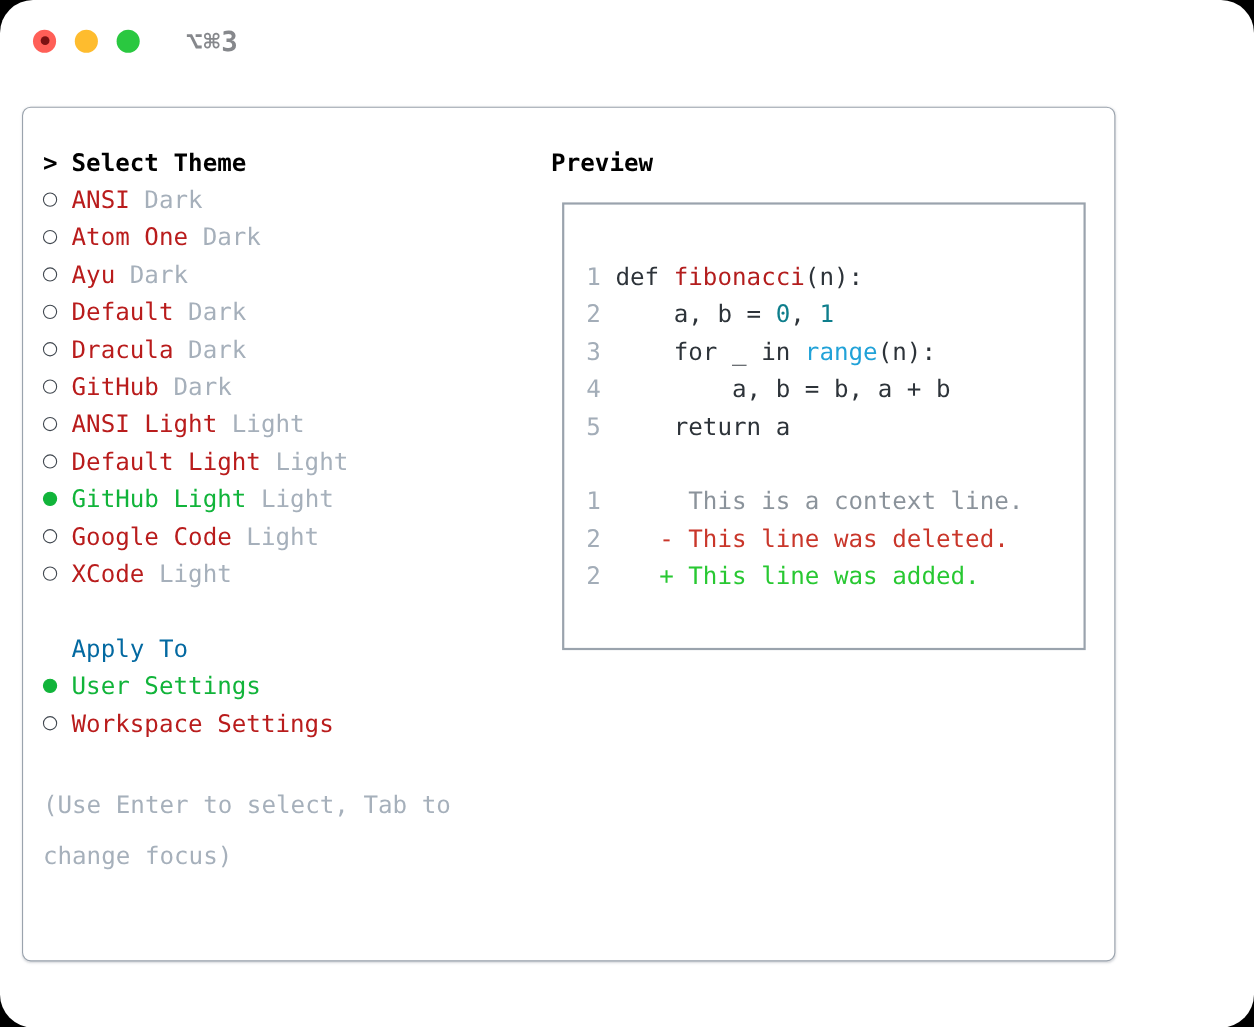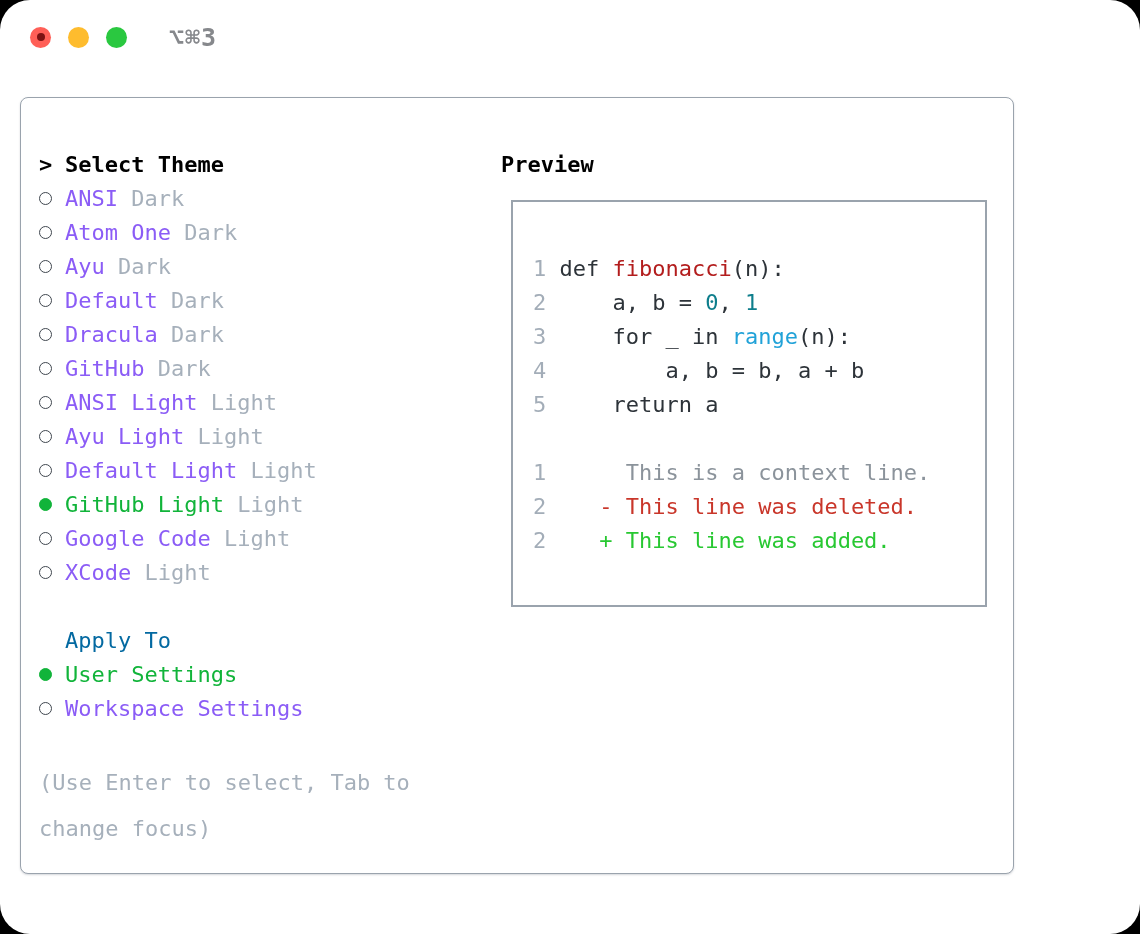--- a/index.html
+++ b/index.html
@@ -32,38 +32,38 @@
   .win-title{
     margin-left:25px;color:var(--c-titlebar);font-size:25px;font-weight:bold;
     letter-spacing:1px;
   }
 
   
   .panel{
     position:absolute;left:20px;top:97px;width:994px;height:777px;
     border:1.5px solid var(--c-border);border-radius:8px;background:#fff;
     box-shadow:0 1px 2px rgba(90,100,115,.25);
-    display:flex;padding-top:50px;
+    display:flex;padding-top:34px;
     font-size:22px;line-height:34px;color:var(--c-fg);
   }
   .left-col{width:470px;padding-left:18px;flex:none;}
   .right-col{flex:1;padding-left:10px;}
 
   .row{height:34px;white-space:pre;}
   .row.blank{height:34px;}
   .marker{display:inline-block;width:26px;}
   .prompt{font-weight:bold;color:#000;}
   .hdr{font-weight:bold;color:#000;}
   .sec-hdr{color:#0369a1;}
   .circle{
     display:inline-block;width:13px;height:13px;border-radius:50%;
     border:1.5px solid #40474f;vertical-align:1px;
   }
   .circle.sel{background:var(--c-sel);border-color:var(--c-sel);}
-  .label{color:#8b5cf6;}
+  .label{color:#b91c1c;}
   .label.green{color:var(--c-sel);}
   .tag{color:var(--c-muted);}
   .hint{
     margin-top:34px;width:430px;color:var(--c-muted);
     white-space:normal;line-height:46px;
   }
 
   
   .preview-title{height:34px;font-weight:bold;color:#000;}
   .preview-box{
@@ -99,21 +99,20 @@
       <div class="row"><span class="marker prompt">&gt;</span><span class="hdr">Select Theme</span></div>
 
       <div id="theme-list">
           <div class="row"><span class="marker"><i class="circle"></i></span><span class="label">ANSI</span><span class="tag"> Dark</span></div>
           <div class="row"><span class="marker"><i class="circle"></i></span><span class="label">Atom One</span><span class="tag"> Dark</span></div>
           <div class="row"><span class="marker"><i class="circle"></i></span><span class="label">Ayu</span><span class="tag"> Dark</span></div>
           <div class="row"><span class="marker"><i class="circle"></i></span><span class="label">Default</span><span class="tag"> Dark</span></div>
           <div class="row"><span class="marker"><i class="circle"></i></span><span class="label">Dracula</span><span class="tag"> Dark</span></div>
           <div class="row"><span class="marker"><i class="circle"></i></span><span class="label">GitHub</span><span class="tag"> Dark</span></div>
           <div class="row"><span class="marker"><i class="circle"></i></span><span class="label">ANSI Light</span><span class="tag"> Light</span></div>
-          <div class="row"><span class="marker"><i class="circle"></i></span><span class="label">Ayu Light</span><span class="tag"> Light</span></div>
           <div class="row"><span class="marker"><i class="circle"></i></span><span class="label">Default Light</span><span class="tag"> Light</span></div>
           <div class="row"><span class="marker"><i class="circle sel"></i></span><span class="label green">GitHub Light</span><span class="tag"> Light</span></div>
           <div class="row"><span class="marker"><i class="circle"></i></span><span class="label">Google Code</span><span class="tag"> Light</span></div>
           <div class="row"><span class="marker"><i class="circle"></i></span><span class="label">XCode</span><span class="tag"> Light</span></div>
         </div>
 
       <div class="row blank"></div>
       <div class="row"><span class="marker"></span><span class="sec-hdr">Apply To</span></div>
 
       <div id="apply-list">

